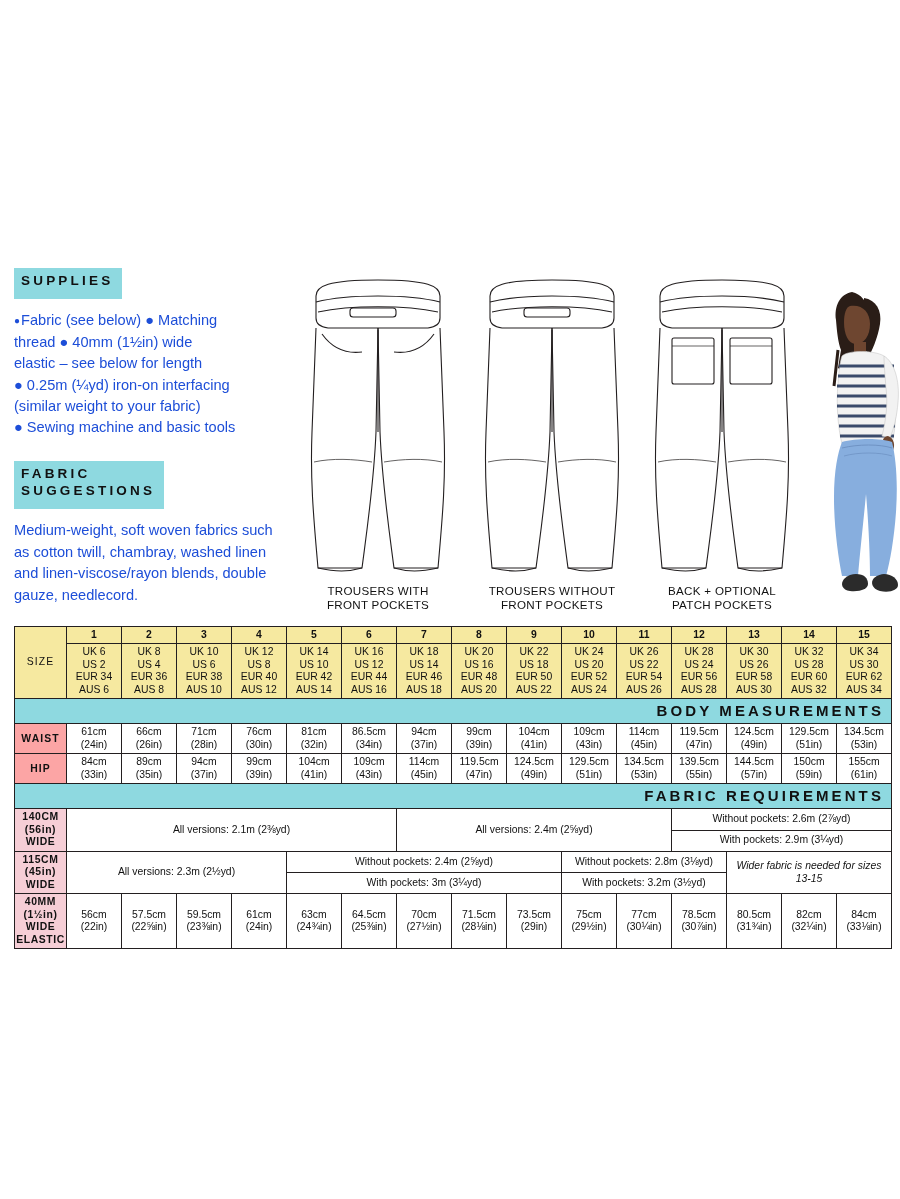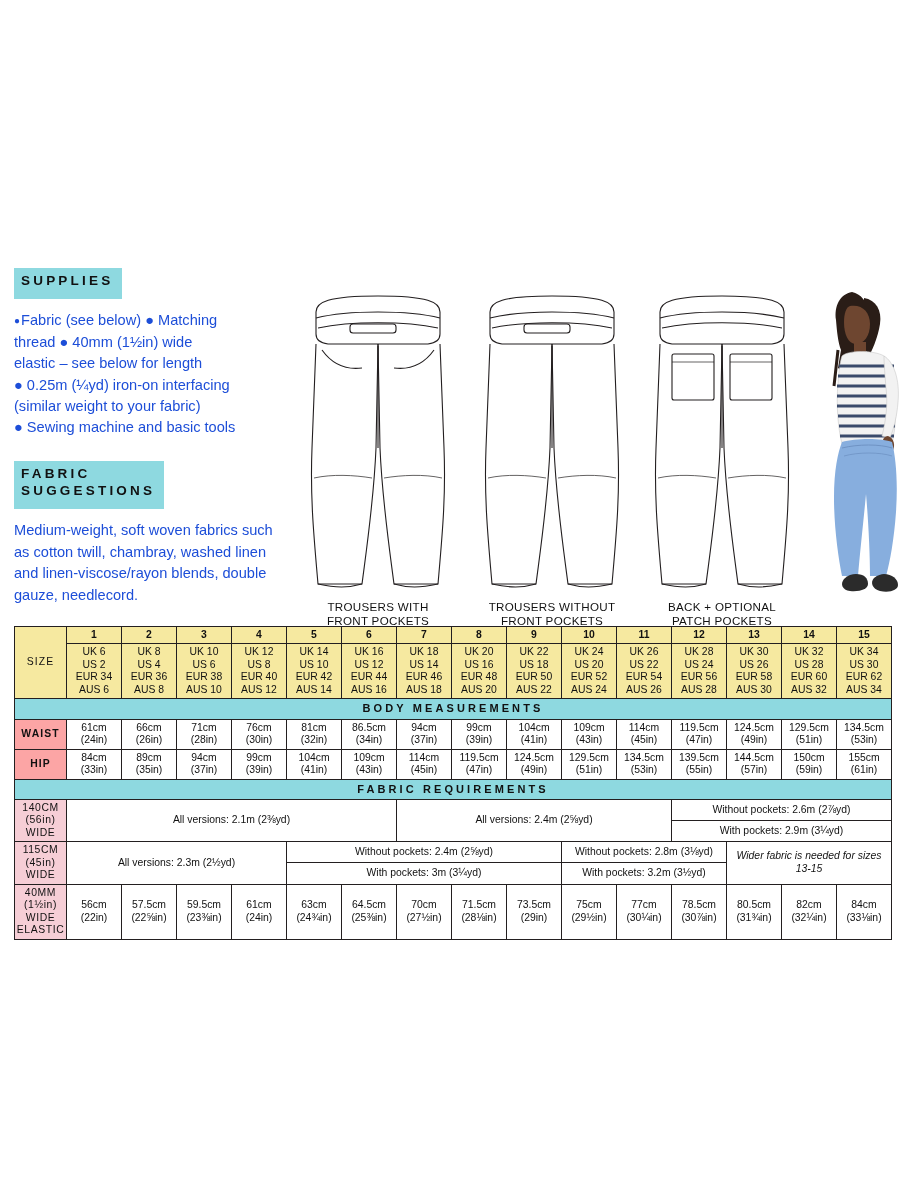--- a/index.html
+++ b/index.html
@@ -49,21 +49,21 @@
   
   .illos {
     position: absolute;
     left: 280px;
     top: 272px;
     width: 610px;
     height: 345px;
   }
   .illo {
     position: absolute;
-    top: 16px;
+    top: 0;
     width: 180px;
   }
   .illo svg { display: block; }
   .illo-caption {
     position: absolute;
     top: 312px;
     width: 180px;
     text-align: center;
     font-size: 11.6px;
     line-height: 1.22;
@@ -106,37 +106,37 @@
   }
   td.lbl {
     background: #f6e9a0;
     font-weight: normal;
     letter-spacing: 1.1px;
     font-size: 10.6px;
     padding: 2px;
   }
   td.lbl-pink {
     background: #f6ced6;
-    font-weight: normal;
+    font-weight: bold;
     letter-spacing: 0.6px;
     font-size: 9.6px;
     line-height: 1.25;
   }
   td.lbl-cyan {
     background: #fca5a5;
     font-weight: bold;
     letter-spacing: 1.1px;
     font-size: 10.6px;
   }
   tr.band td {
     background: #8ed9e0;
-    text-align: center;
+    text-align: right;
     font-weight: bold;
     letter-spacing: 3.1px;
-    font-size: 11px;
+    font-size: 15px;
     padding: 3px 7px;
   }
   td.size-num {
     background: #f6e9a0;
     font-weight: bold;
     font-size: 12.4px;
     padding-bottom: 1px;
   }
   td.size-codes {
     background: #f6e9a0;

